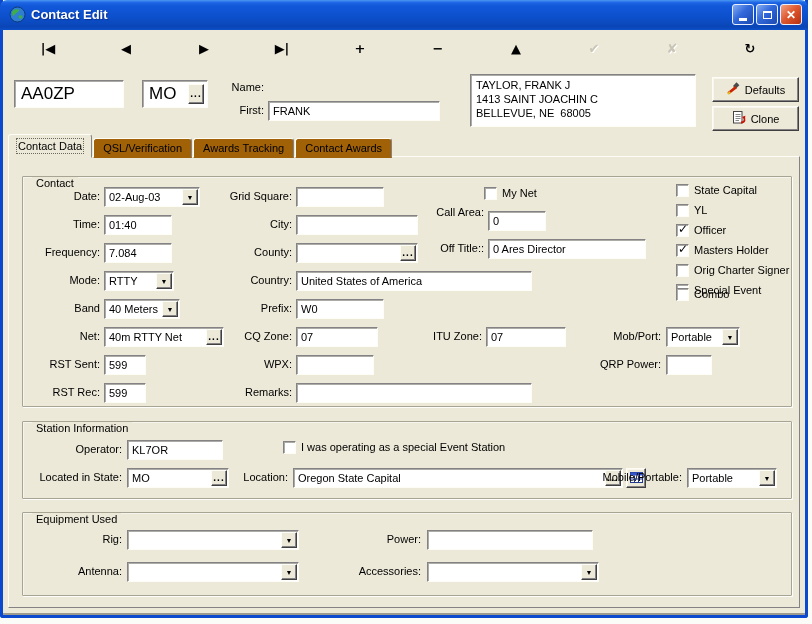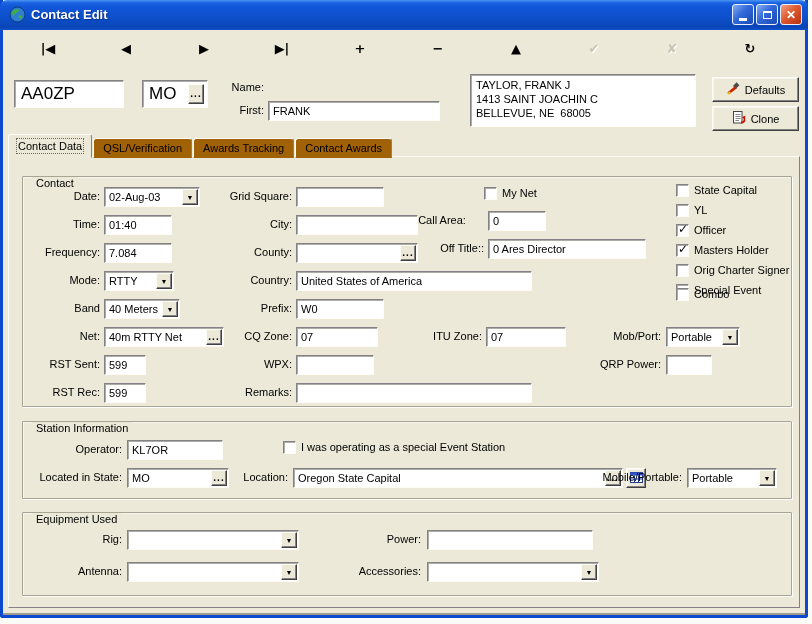--- a/index.html
+++ b/index.html
@@ -223,21 +223,21 @@
   </div>
   <div class="lbl" style="left:180px;top:386px;width:112px;">Remarks:</div>
   <div class="f" style="left:296px;top:383px;width:236px;">
     <span class="fv"></span>
   </div>
 
   <div class="chk" style="left:484px;top:187px;">
     <span class="box"></span>
     <span class="chk-lbl">My Net</span>
   </div>
-  <div class="lbl" style="left:400px;top:214px;width:84px;text-align:center;">Call Area:</div>
+  <div class="lbl" style="left:400px;top:206px;width:84px;">Call Area:</div>
   <div class="f" style="left:488px;top:211px;width:58px;">
     <span class="fv">0</span>
   </div>
   <div class="lbl" style="left:390px;top:242px;width:94px;">Off Title::</div>
   <div class="f" style="left:488px;top:239px;width:158px;">
     <span class="fv">0 Ares Director</span>
   </div>
   <div class="lbl" style="left:400px;top:330px;width:82px;">ITU Zone:</div>
   <div class="f" style="left:486px;top:327px;width:80px;">
     <span class="fv">07</span>

